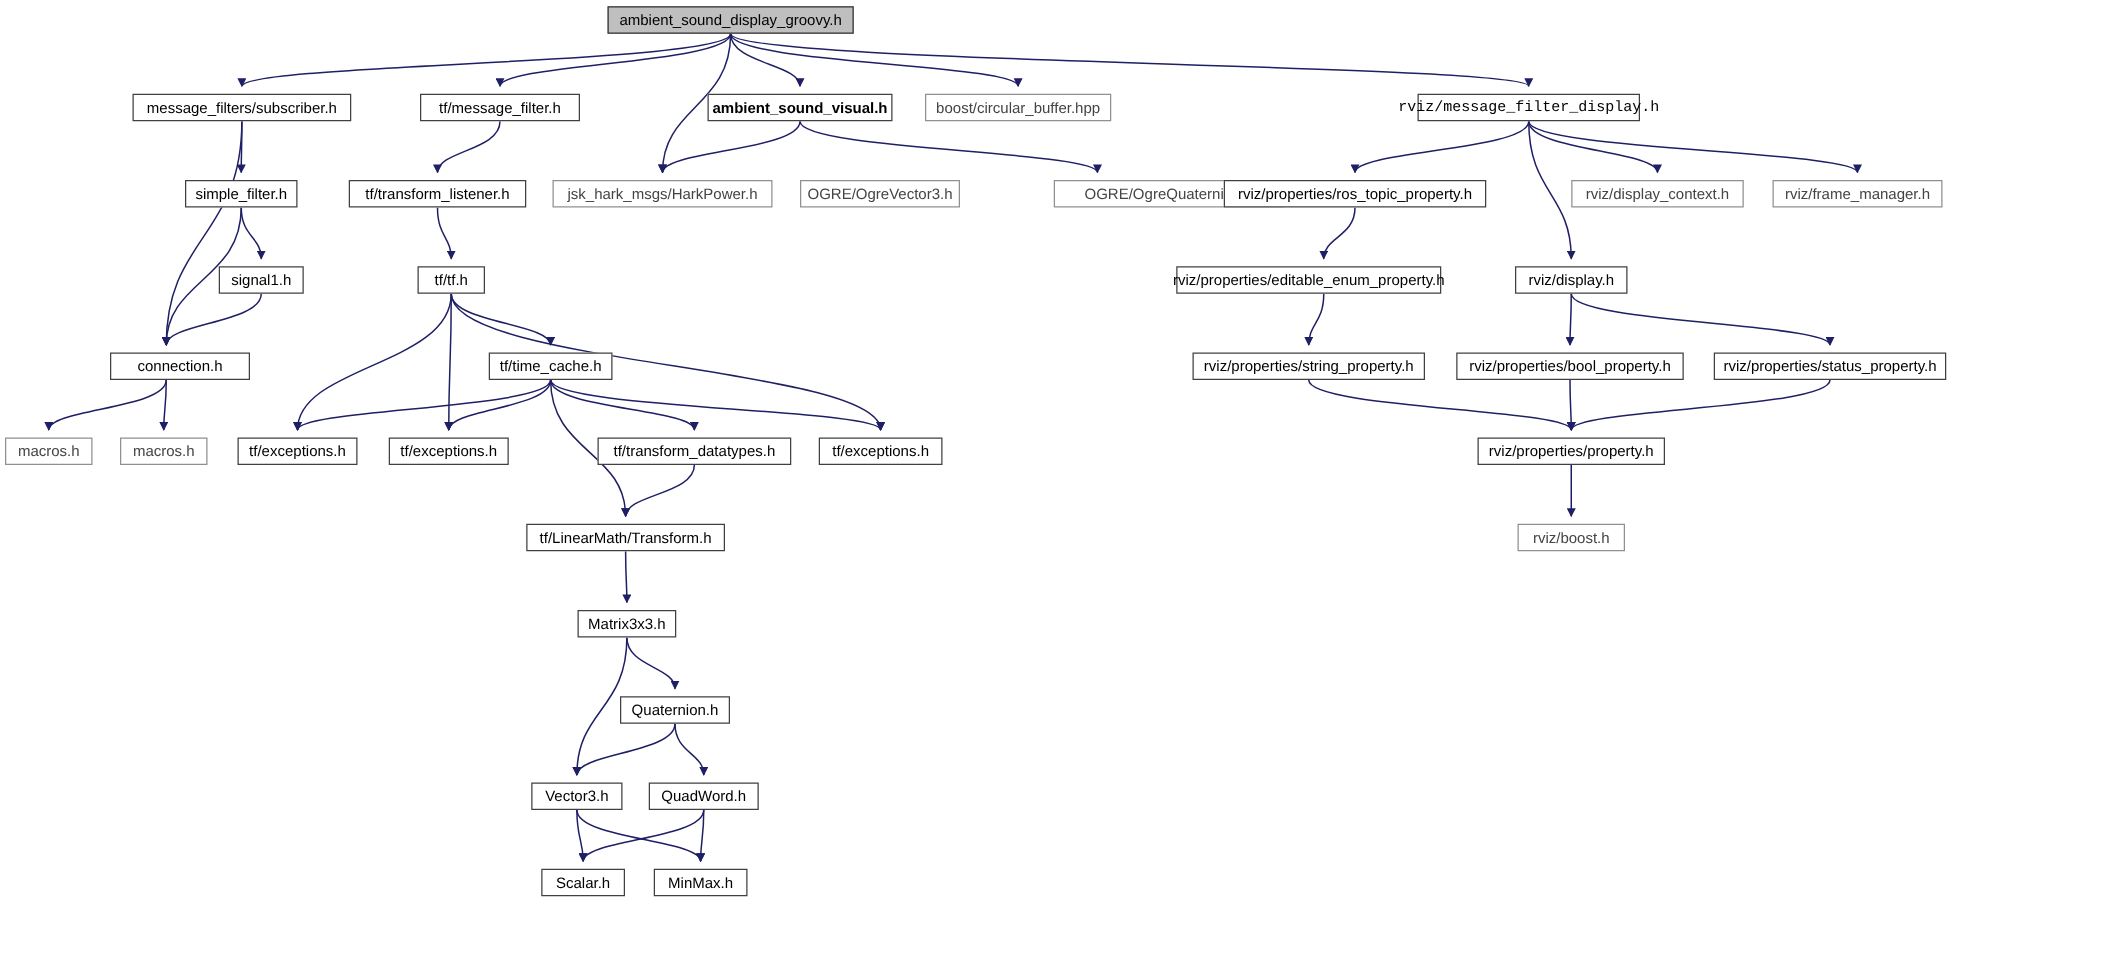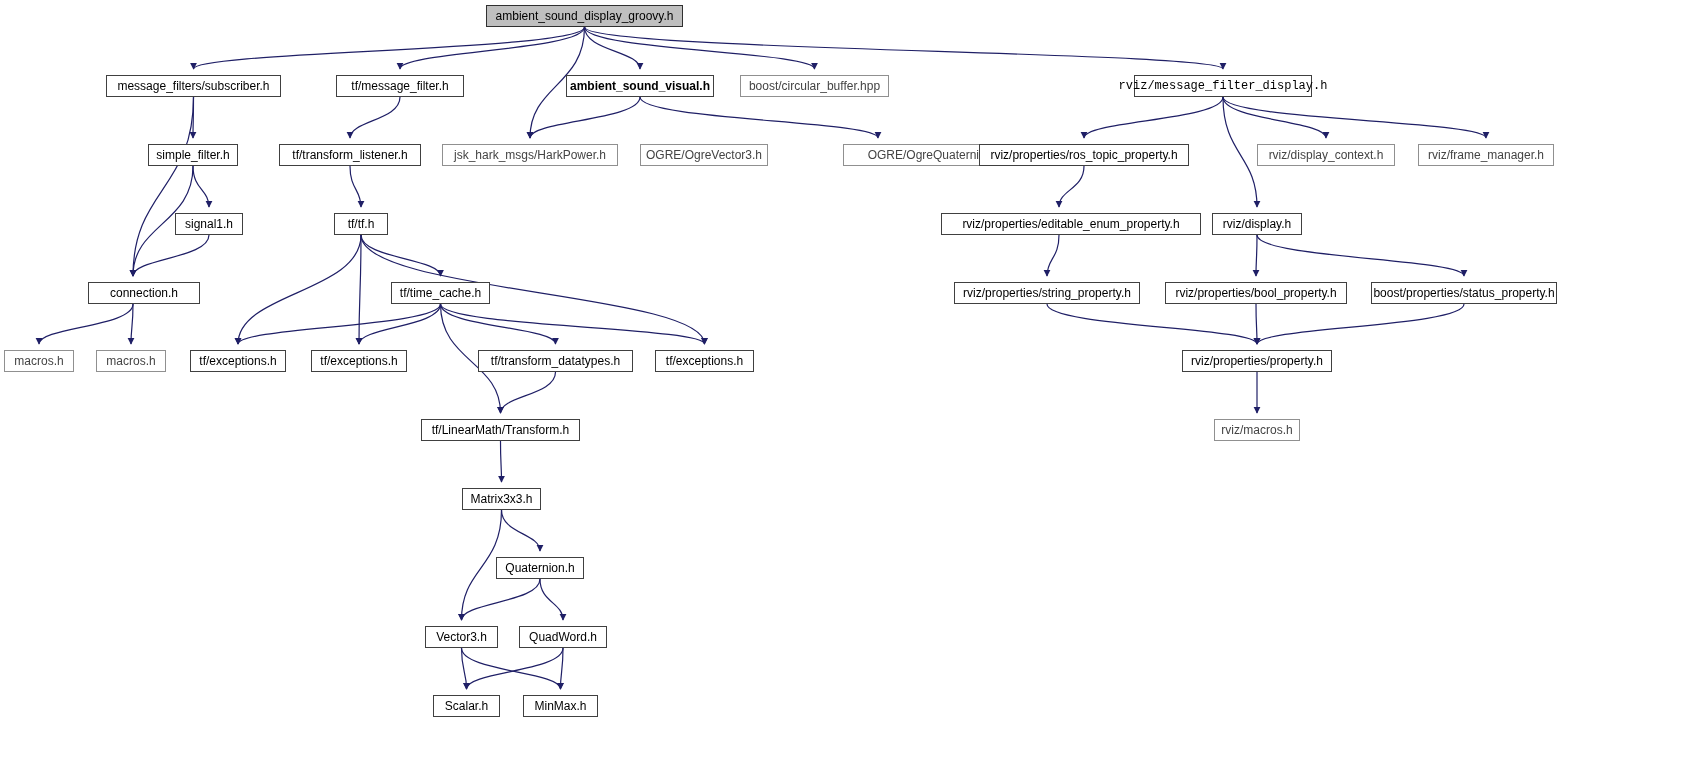--- a/index.html
+++ b/index.html
@@ -118,36 +118,36 @@
       <div class="node" style="left: 148px; top: 144px; width: 90px;">simple_filter.h</div>
       <div class="node" style="left: 279px; top: 144px; width: 142px;">tf/transform_listener.h</div>
       <div class="node faded" style="left: 442px; top: 144px; width: 176px;">jsk_hark_msgs/HarkPower.h</div>
       <div class="node faded" style="left: 640px; top: 144px; width: 128px;">OGRE/OgreVector3.h</div>
       <div class="node faded" style="left: 800px; top: 144px; width: 184px; margin-left: 43px;">OGRE/OgreQuaternion.h</div>
       <div class="node" style="left: 979px; top: 144px; width: 210px;">rviz/properties/ros_topic_property.h</div>
       <div class="node faded" style="left: 1257px; top: 144px; width: 138px;">rviz/display_context.h</div>
       <div class="node faded" style="left: 1418px; top: 144px; width: 136px;">rviz/frame_manager.h</div>
       <div class="node" style="left: 175px; top: 213px; width: 68px;">signal1.h</div>
       <div class="node" style="left: 334px; top: 213px; width: 54px;">tf/tf.h</div>
-      <div class="node" style="left: 941px; top: 213px; width: 260px;">rviz/properties/editable_enum_property.h</div>
+      <div class="node" style="left: 941px; top: 213px; width: 212px;">rviz/properties/editable_enum_property.h</div>
       <div class="node" style="left: 1212px; top: 213px; width: 90px;">rviz/display.h</div>
       <div class="node" style="left: 88px; top: 282px; width: 112px;">connection.h</div>
       <div class="node" style="left: 391px; top: 282px; width: 99px;">tf/time_cache.h</div>
       <div class="node" style="left: 954px; top: 282px; width: 186px;">rviz/properties/string_property.h</div>
       <div class="node" style="left: 1165px; top: 282px; width: 182px;">rviz/properties/bool_property.h</div>
-      <div class="node" style="left: 1371px; top: 282px; width: 186px;">boost/properties/status_property.h</div>
+      <div class="node" style="left: 1371px; top: 282px; width: 186px;">rviz/properties/status_property.h</div>
       <div class="node faded" style="left: 4px; top: 350px; width: 70px;">macros.h</div>
       <div class="node faded" style="left: 96px; top: 350px; width: 70px;">macros.h</div>
       <div class="node" style="left: 190px; top: 350px; width: 96px;">tf/exceptions.h</div>
       <div class="node" style="left: 311px; top: 350px; width: 96px;">tf/exceptions.h</div>
       <div class="node" style="left: 478px; top: 350px; width: 155px;">tf/transform_datatypes.h</div>
       <div class="node" style="left: 655px; top: 350px; width: 99px;">tf/exceptions.h</div>
       <div class="node" style="left: 1182px; top: 350px; width: 150px;">rviz/properties/property.h</div>
       <div class="node" style="left: 421px; top: 419px; width: 159px;">tf/LinearMath/Transform.h</div>
-      <div class="node faded" style="left: 1214px; top: 419px; width: 86px;">rviz/macros.h</div>
+      <div class="node faded" style="left: 1214px; top: 419px; width: 86px;">rviz/boost.h</div>
       <div class="node" style="left: 462px; top: 488px; width: 79px;">Matrix3x3.h</div>
       <div class="node" style="left: 496px; top: 557px; width: 88px;">Quaternion.h</div>
       <div class="node" style="left: 425px; top: 626px; width: 73px;">Vector3.h</div>
       <div class="node" style="left: 519px; top: 626px; width: 88px;">QuadWord.h</div>
       <div class="node" style="left: 433px; top: 695px; width: 67px;">Scalar.h</div>
       <div class="node" style="left: 523px; top: 695px; width: 75px;">MinMax.h</div>
     </div>
 </div>
 
 </body></html>

